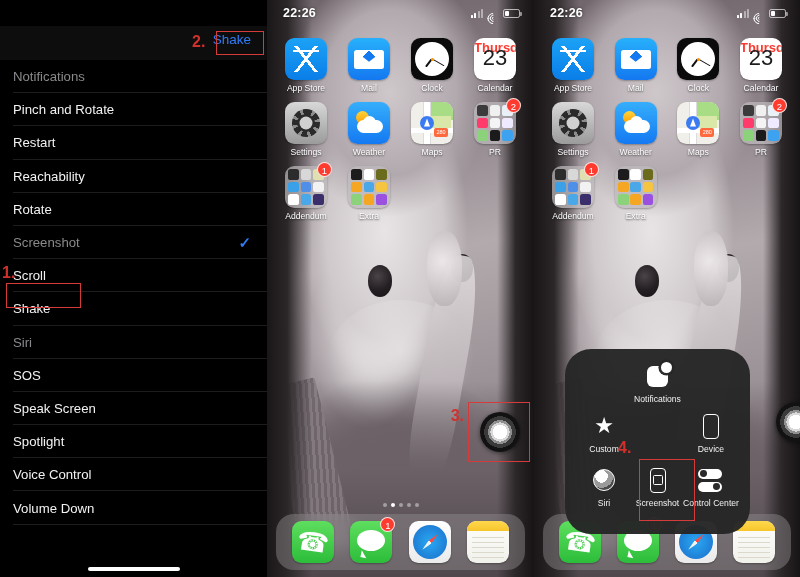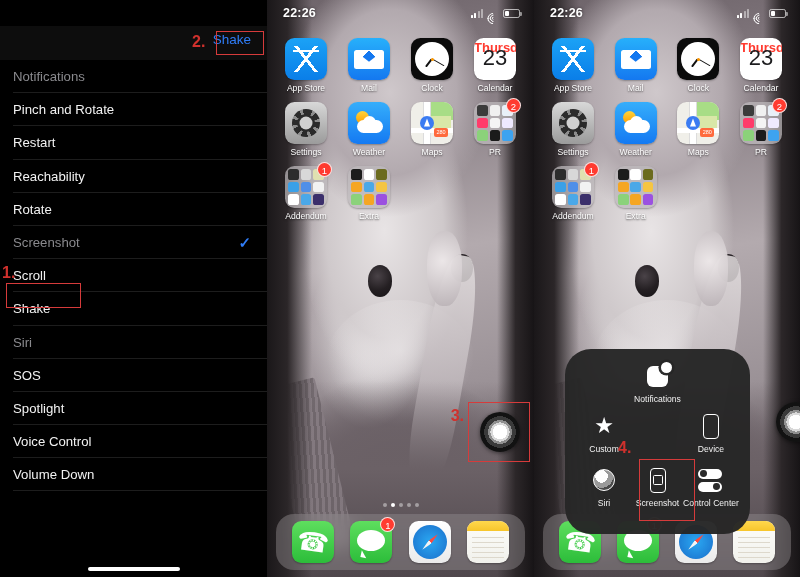--- a/index.html
+++ b/index.html
@@ -271,20 +271,23 @@
         <div class="row">
           <span>Shake</span>
         </div>
         <div class="row dim">
           <span>Siri</span>
         </div>
         <div class="row">
           <span>SOS</span>
         </div>
         <div class="row">
+          <span>Speak Screen</span>
+        </div>
+        <div class="row">
           <span>Spotlight</span>
         </div>
         <div class="row">
           <span>Voice Control</span>
         </div>
         <div class="row">
           <span>Volume Down</span>
         </div>
       </div>
     <div class="home-ind"></div>

